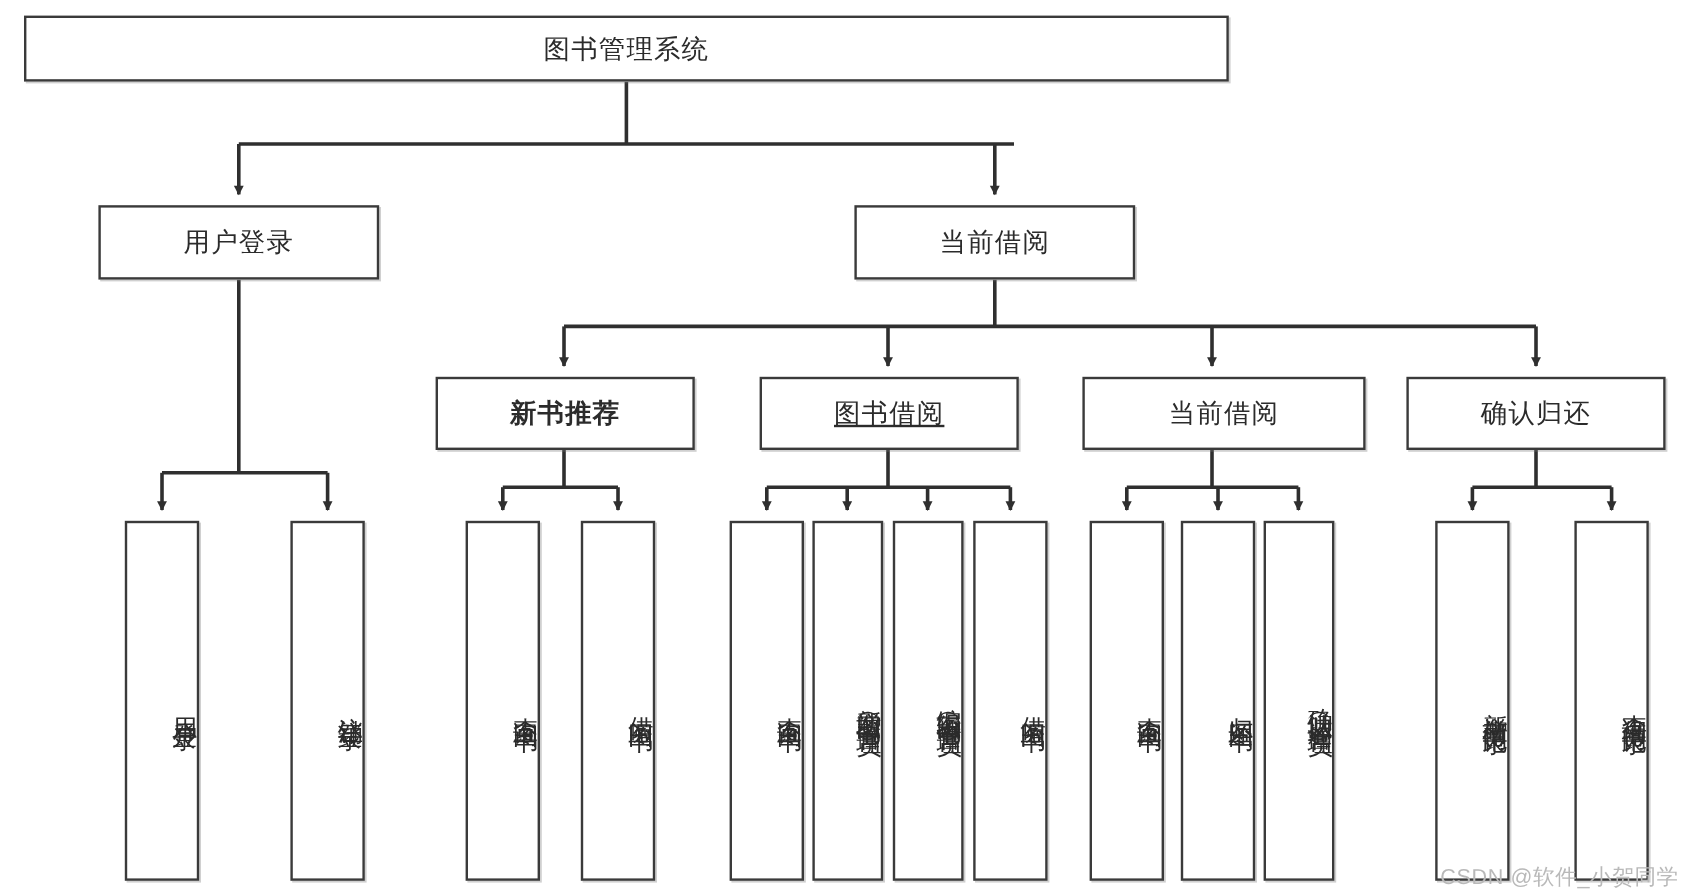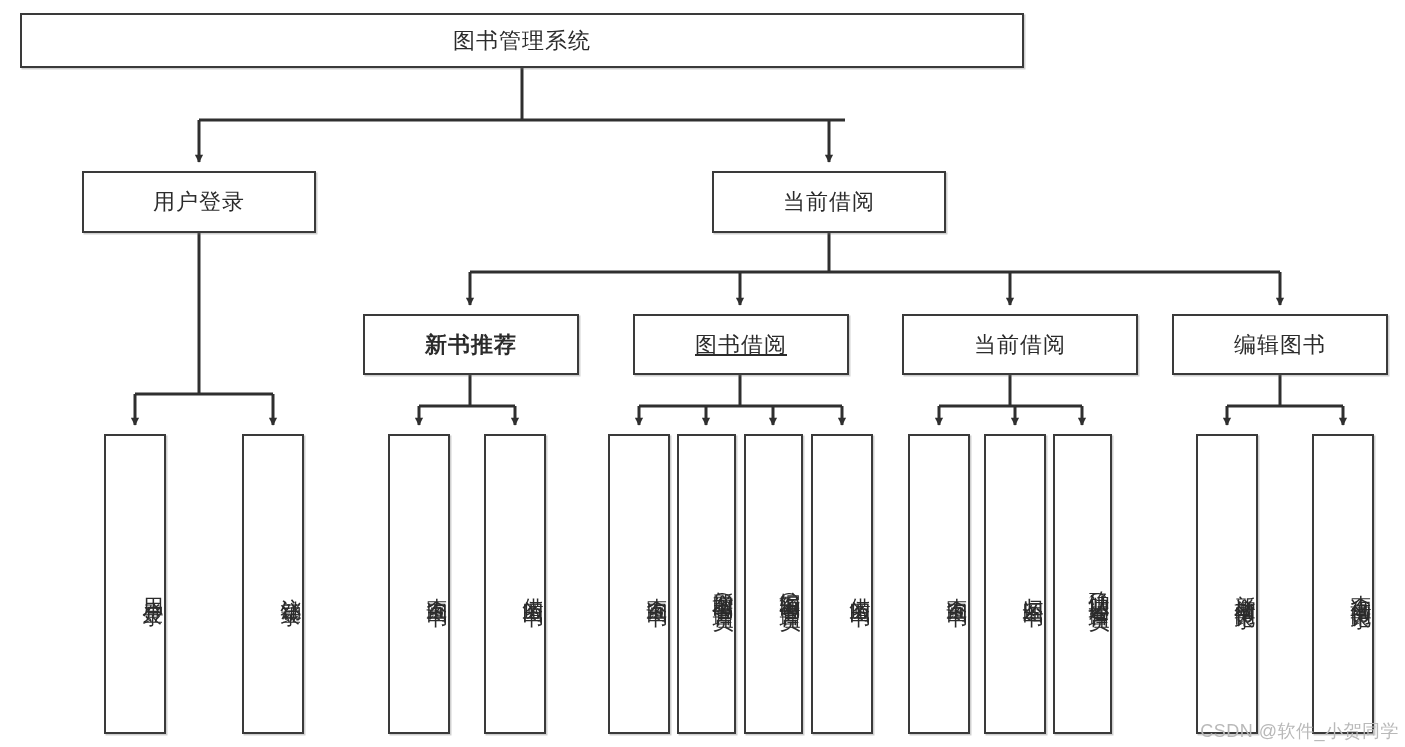--- a/index.html
+++ b/index.html
@@ -149,21 +149,21 @@
   <div class="node horizontal" style="left: 363px; top: 314px; width: 216px; height: 61px; border-color: rgb(58, 58, 58); color: rgb(43, 43, 43); font-weight: bold;">
     <span class="label">新书推荐</span>
   </div>
   <div class="node horizontal" style="left: 633px; top: 314px; width: 216px; height: 61px; border-color: rgb(58, 58, 58); color: rgb(43, 43, 43); text-decoration: underline;">
     <span class="label">图书借阅</span>
   </div>
   <div class="node horizontal" style="left: 902px; top: 314px; width: 236px; height: 61px; border-color: rgb(58, 58, 58); color: rgb(43, 43, 43);">
     <span class="label">当前借阅</span>
   </div>
   <div class="node horizontal" style="left: 1172px; top: 314px; width: 216px; height: 61px; border-color: rgb(58, 58, 58); color: rgb(43, 43, 43);">
-    <span class="label">编辑图书</span>
+    <span class="label">确认归还</span>
   </div>
 
   <div class="node vertical" style="left: 104px; top: 434px; width: 62px; height: 300px; border-color: rgb(58, 58, 58); color: rgb(43, 43, 43);">
     <span class="label">用户登录</span>
   </div>
   <div class="node vertical" style="left: 242px; top: 434px; width: 62px; height: 300px; border-color: rgb(58, 58, 58); color: rgb(43, 43, 43);">
     <span class="label">注销登录</span>
   </div>
 
   <div class="node vertical" style="left: 388px; top: 434px; width: 62px; height: 300px; border-color: rgb(58, 58, 58); color: rgb(43, 43, 43);">

